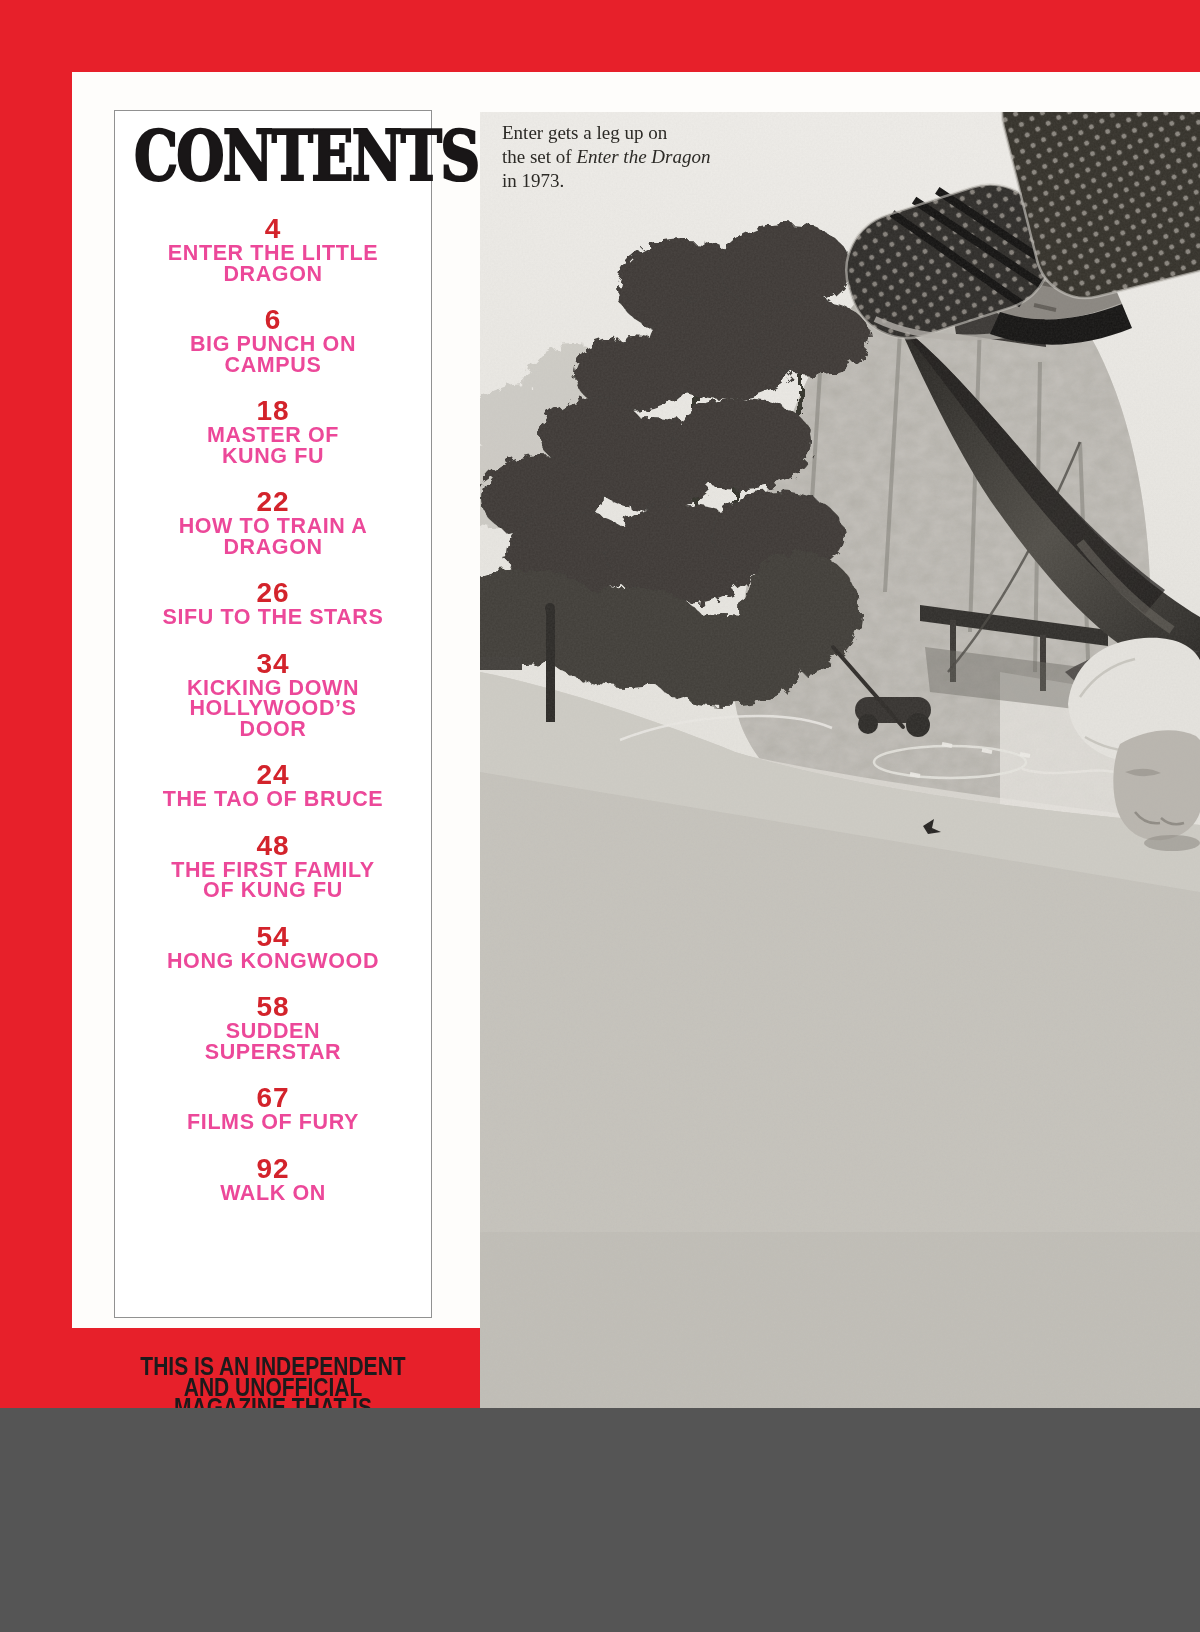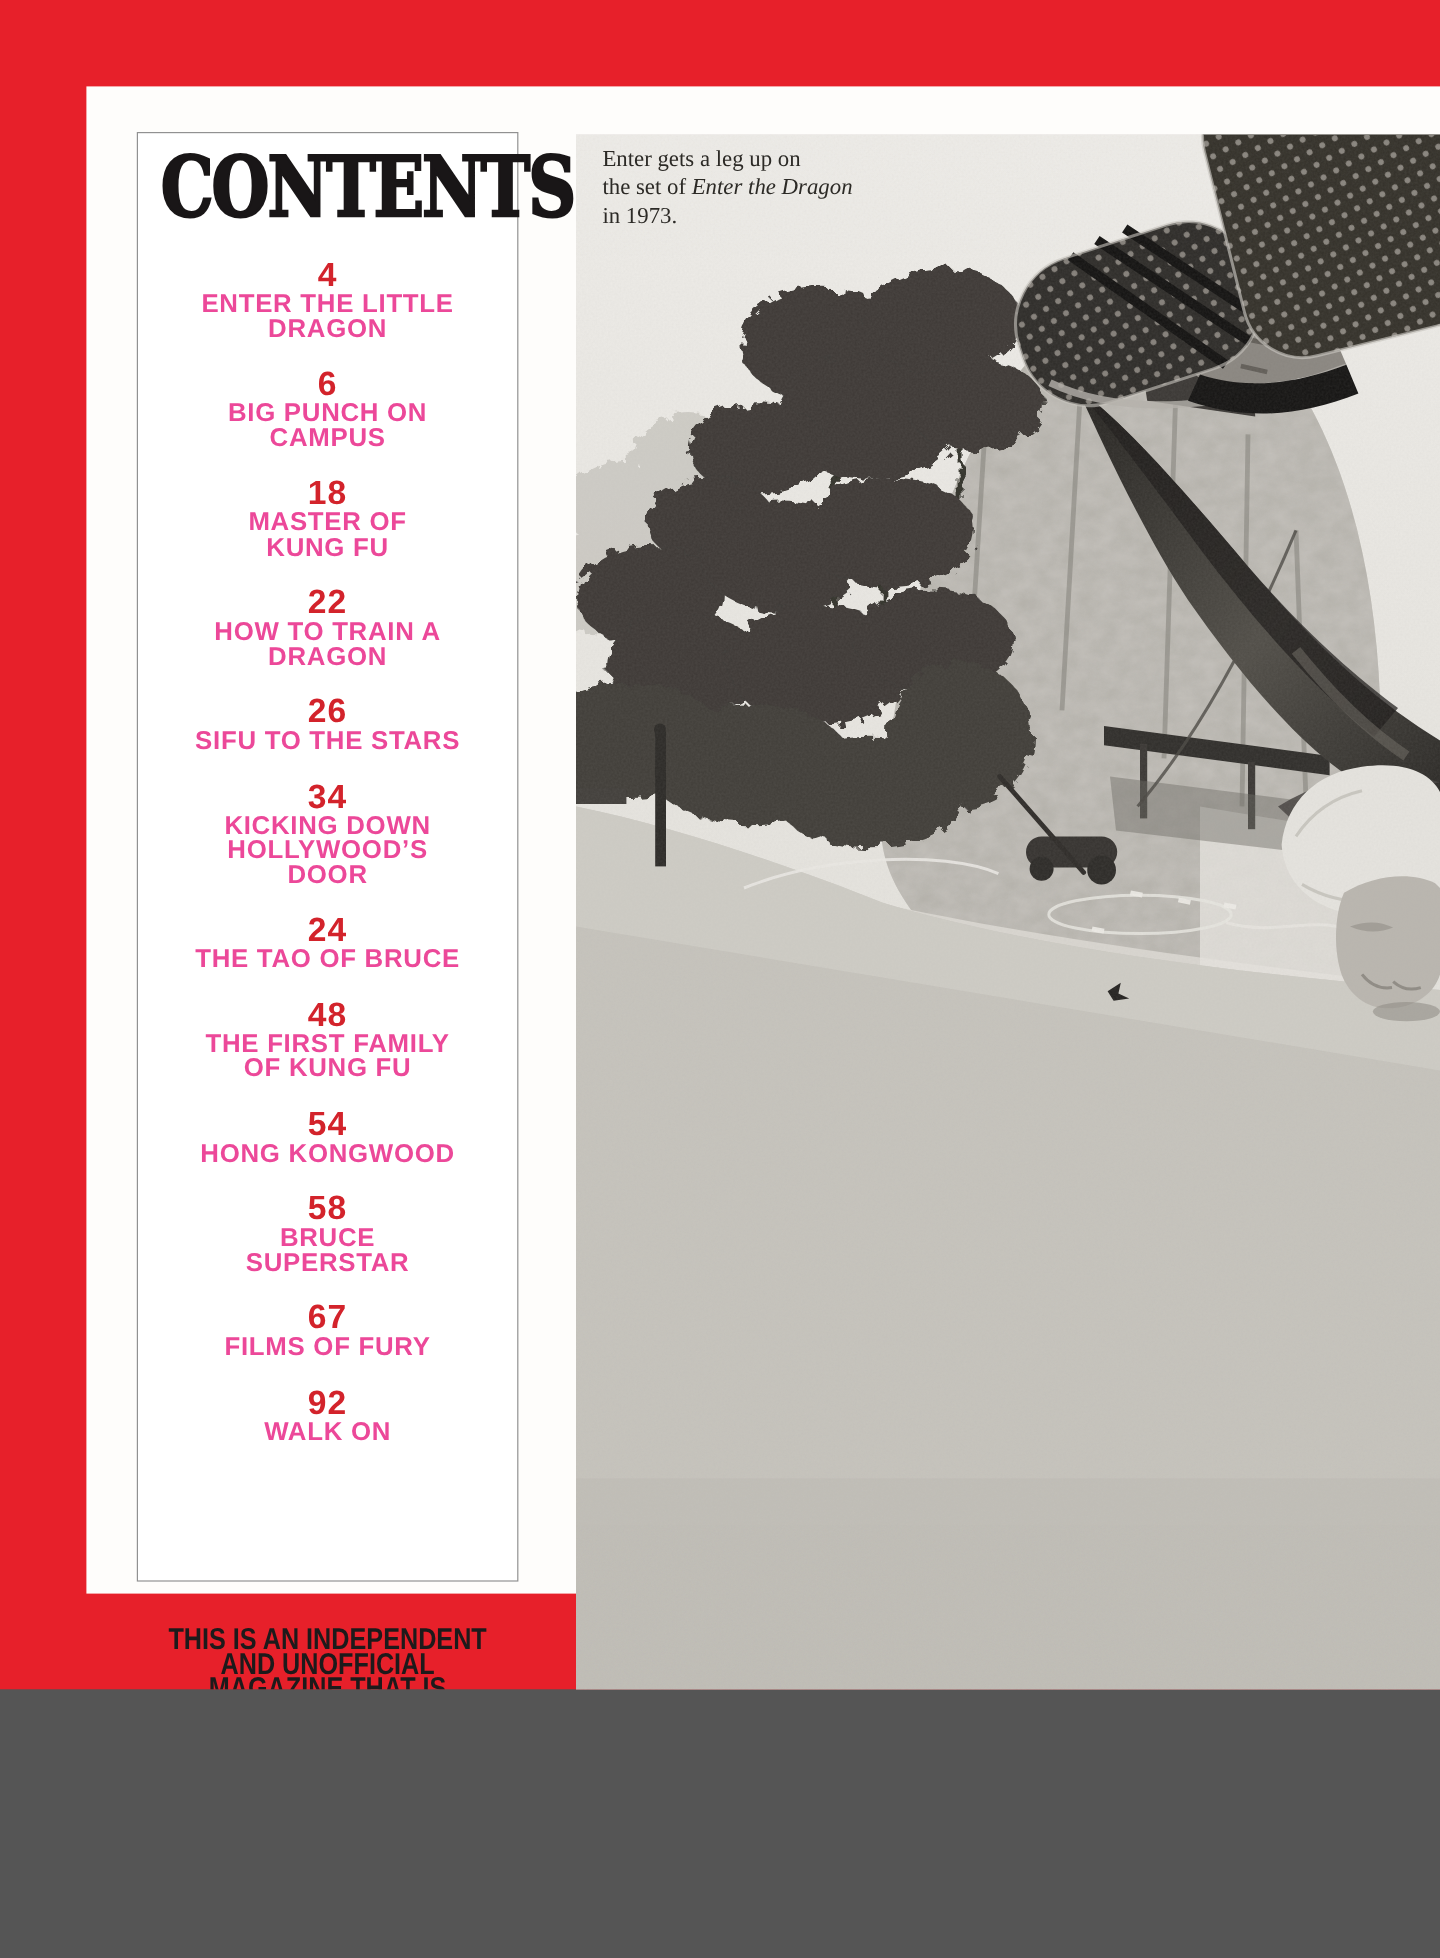--- a/index.html
+++ b/index.html
@@ -101,21 +101,21 @@
             <div class="toc-num">48</div>
             <div class="toc-title">THE FIRST FAMILY
 OF KUNG FU</div>
           </div>
           <div class="toc-entry">
             <div class="toc-num">54</div>
             <div class="toc-title">HONG KONGWOOD</div>
           </div>
           <div class="toc-entry">
             <div class="toc-num">58</div>
-            <div class="toc-title">BRUCE
+            <div class="toc-title">SUDDEN
 SUPERSTAR</div>
           </div>
           <div class="toc-entry">
             <div class="toc-num">67</div>
             <div class="toc-title">FILMS OF FURY</div>
           </div>
           <div class="toc-entry">
             <div class="toc-num">92</div>
             <div class="toc-title">WALK ON</div>
           </div>

